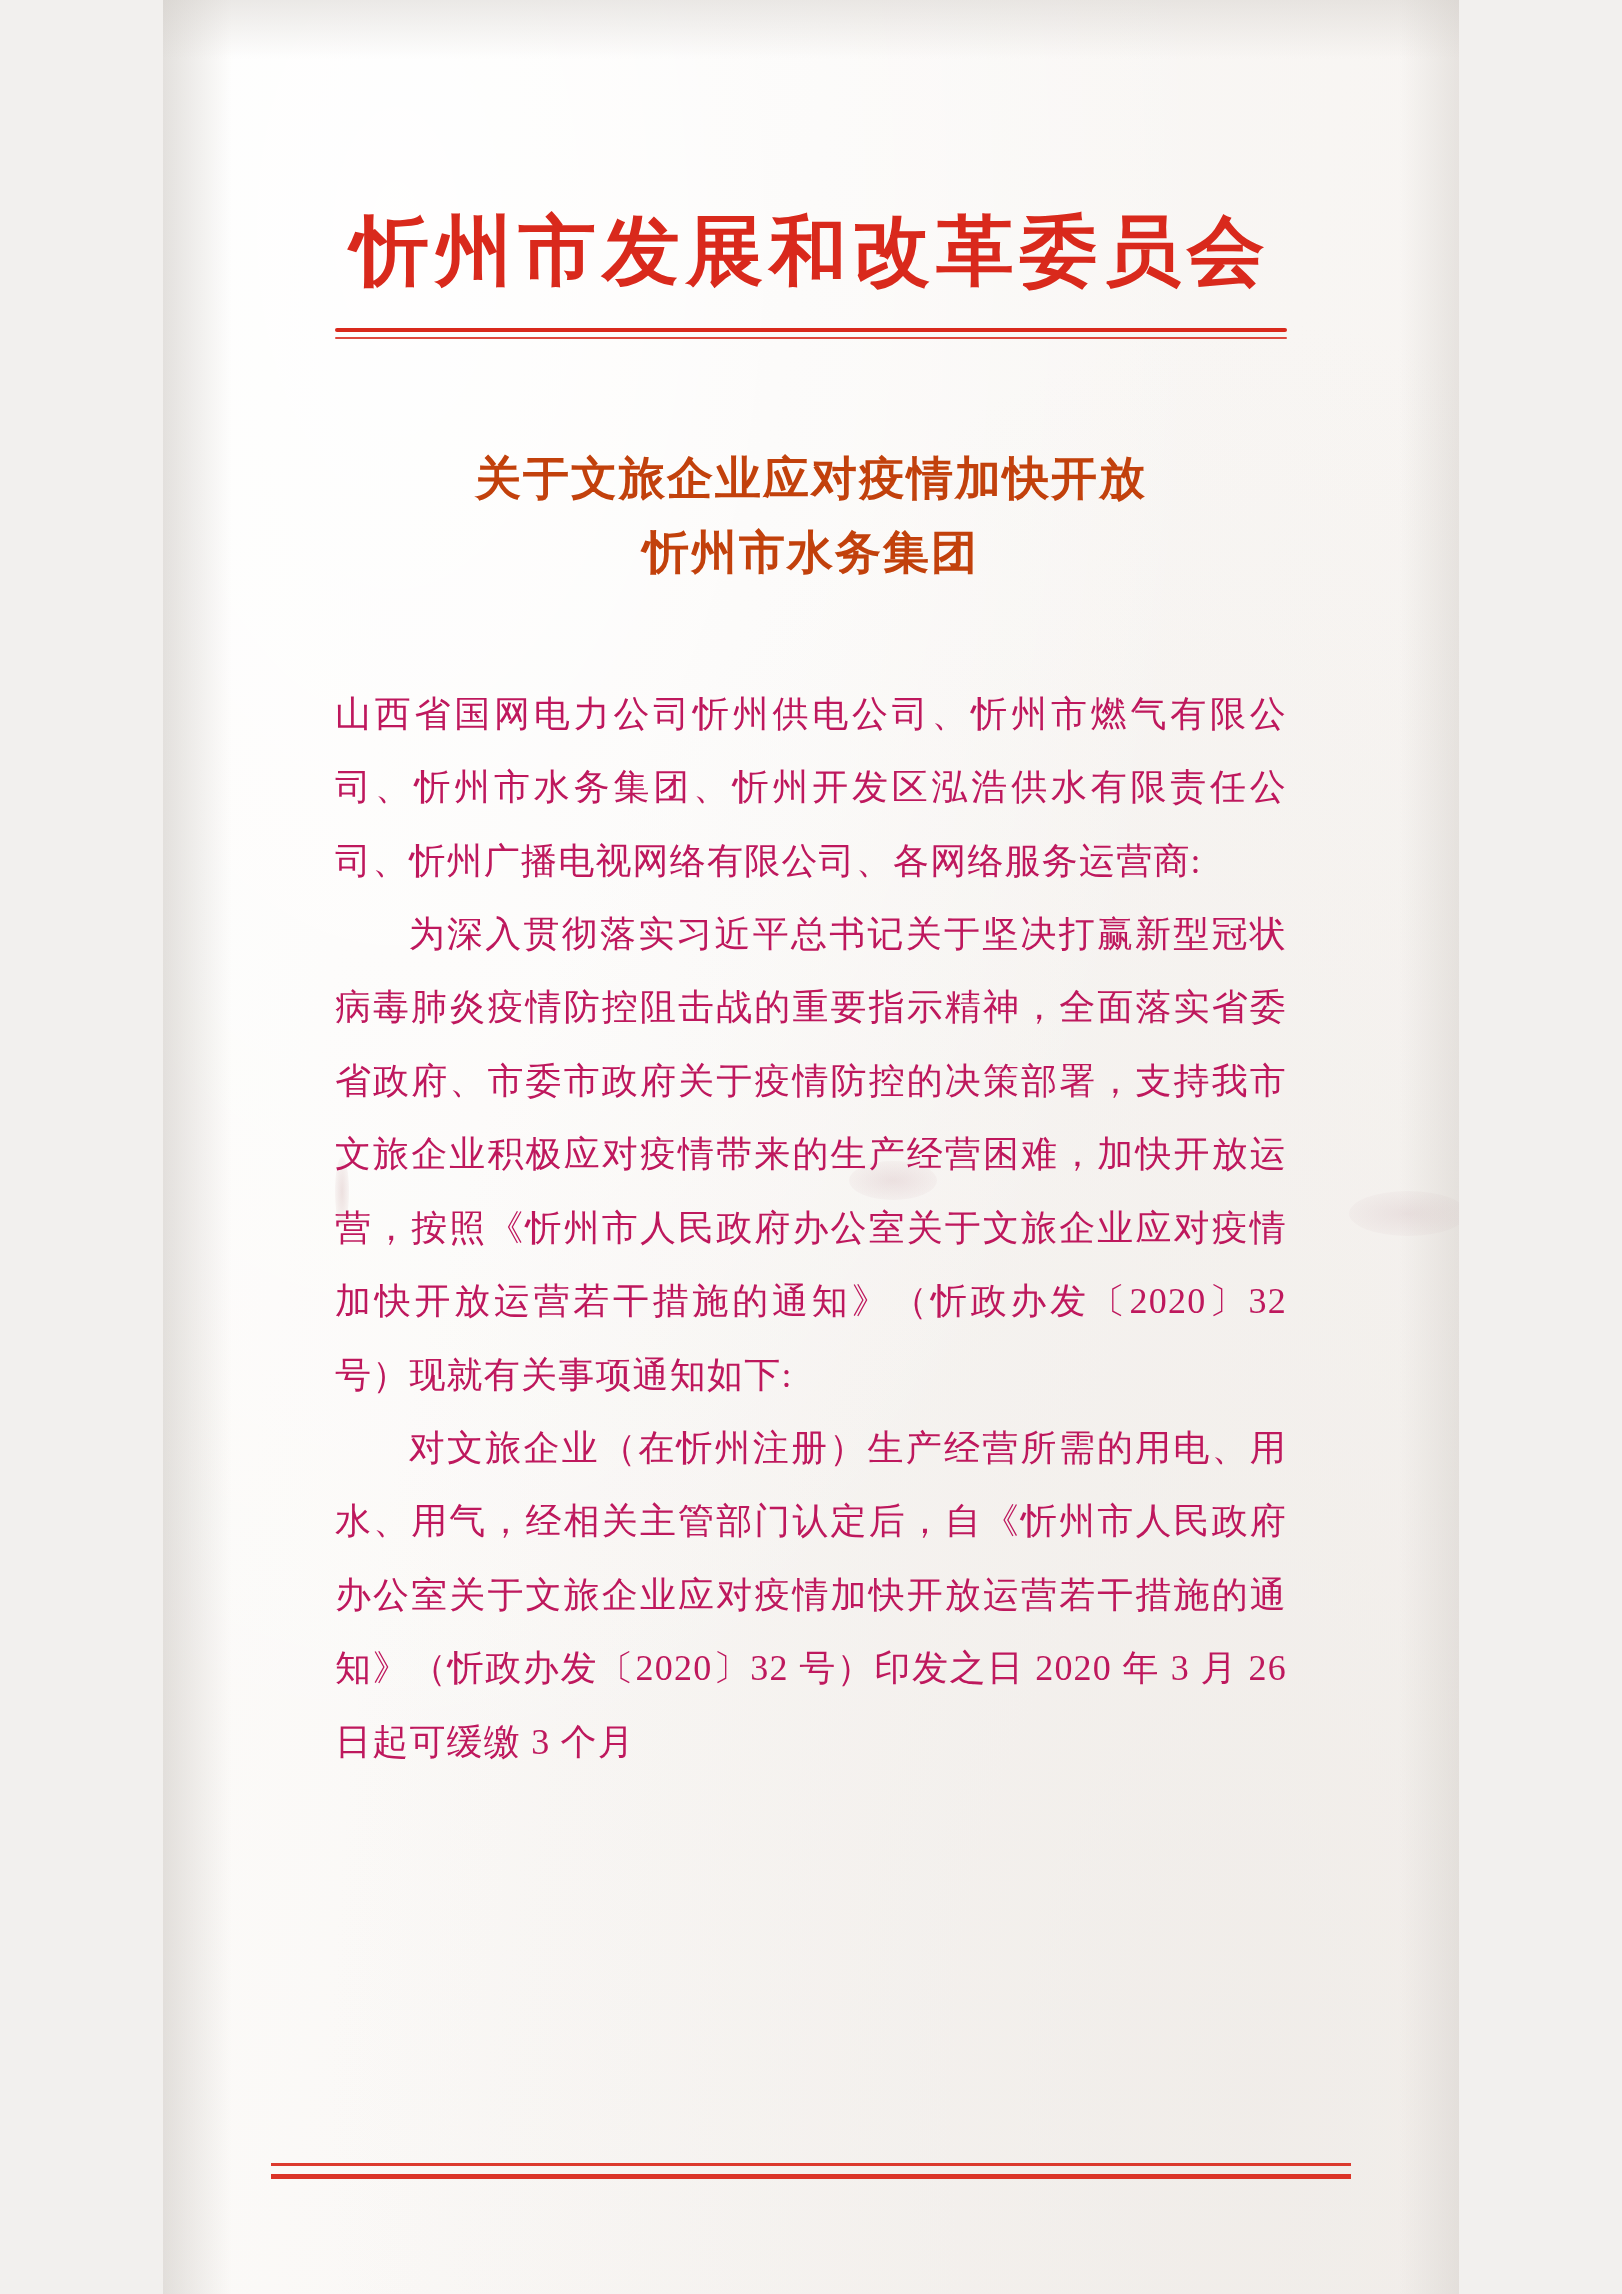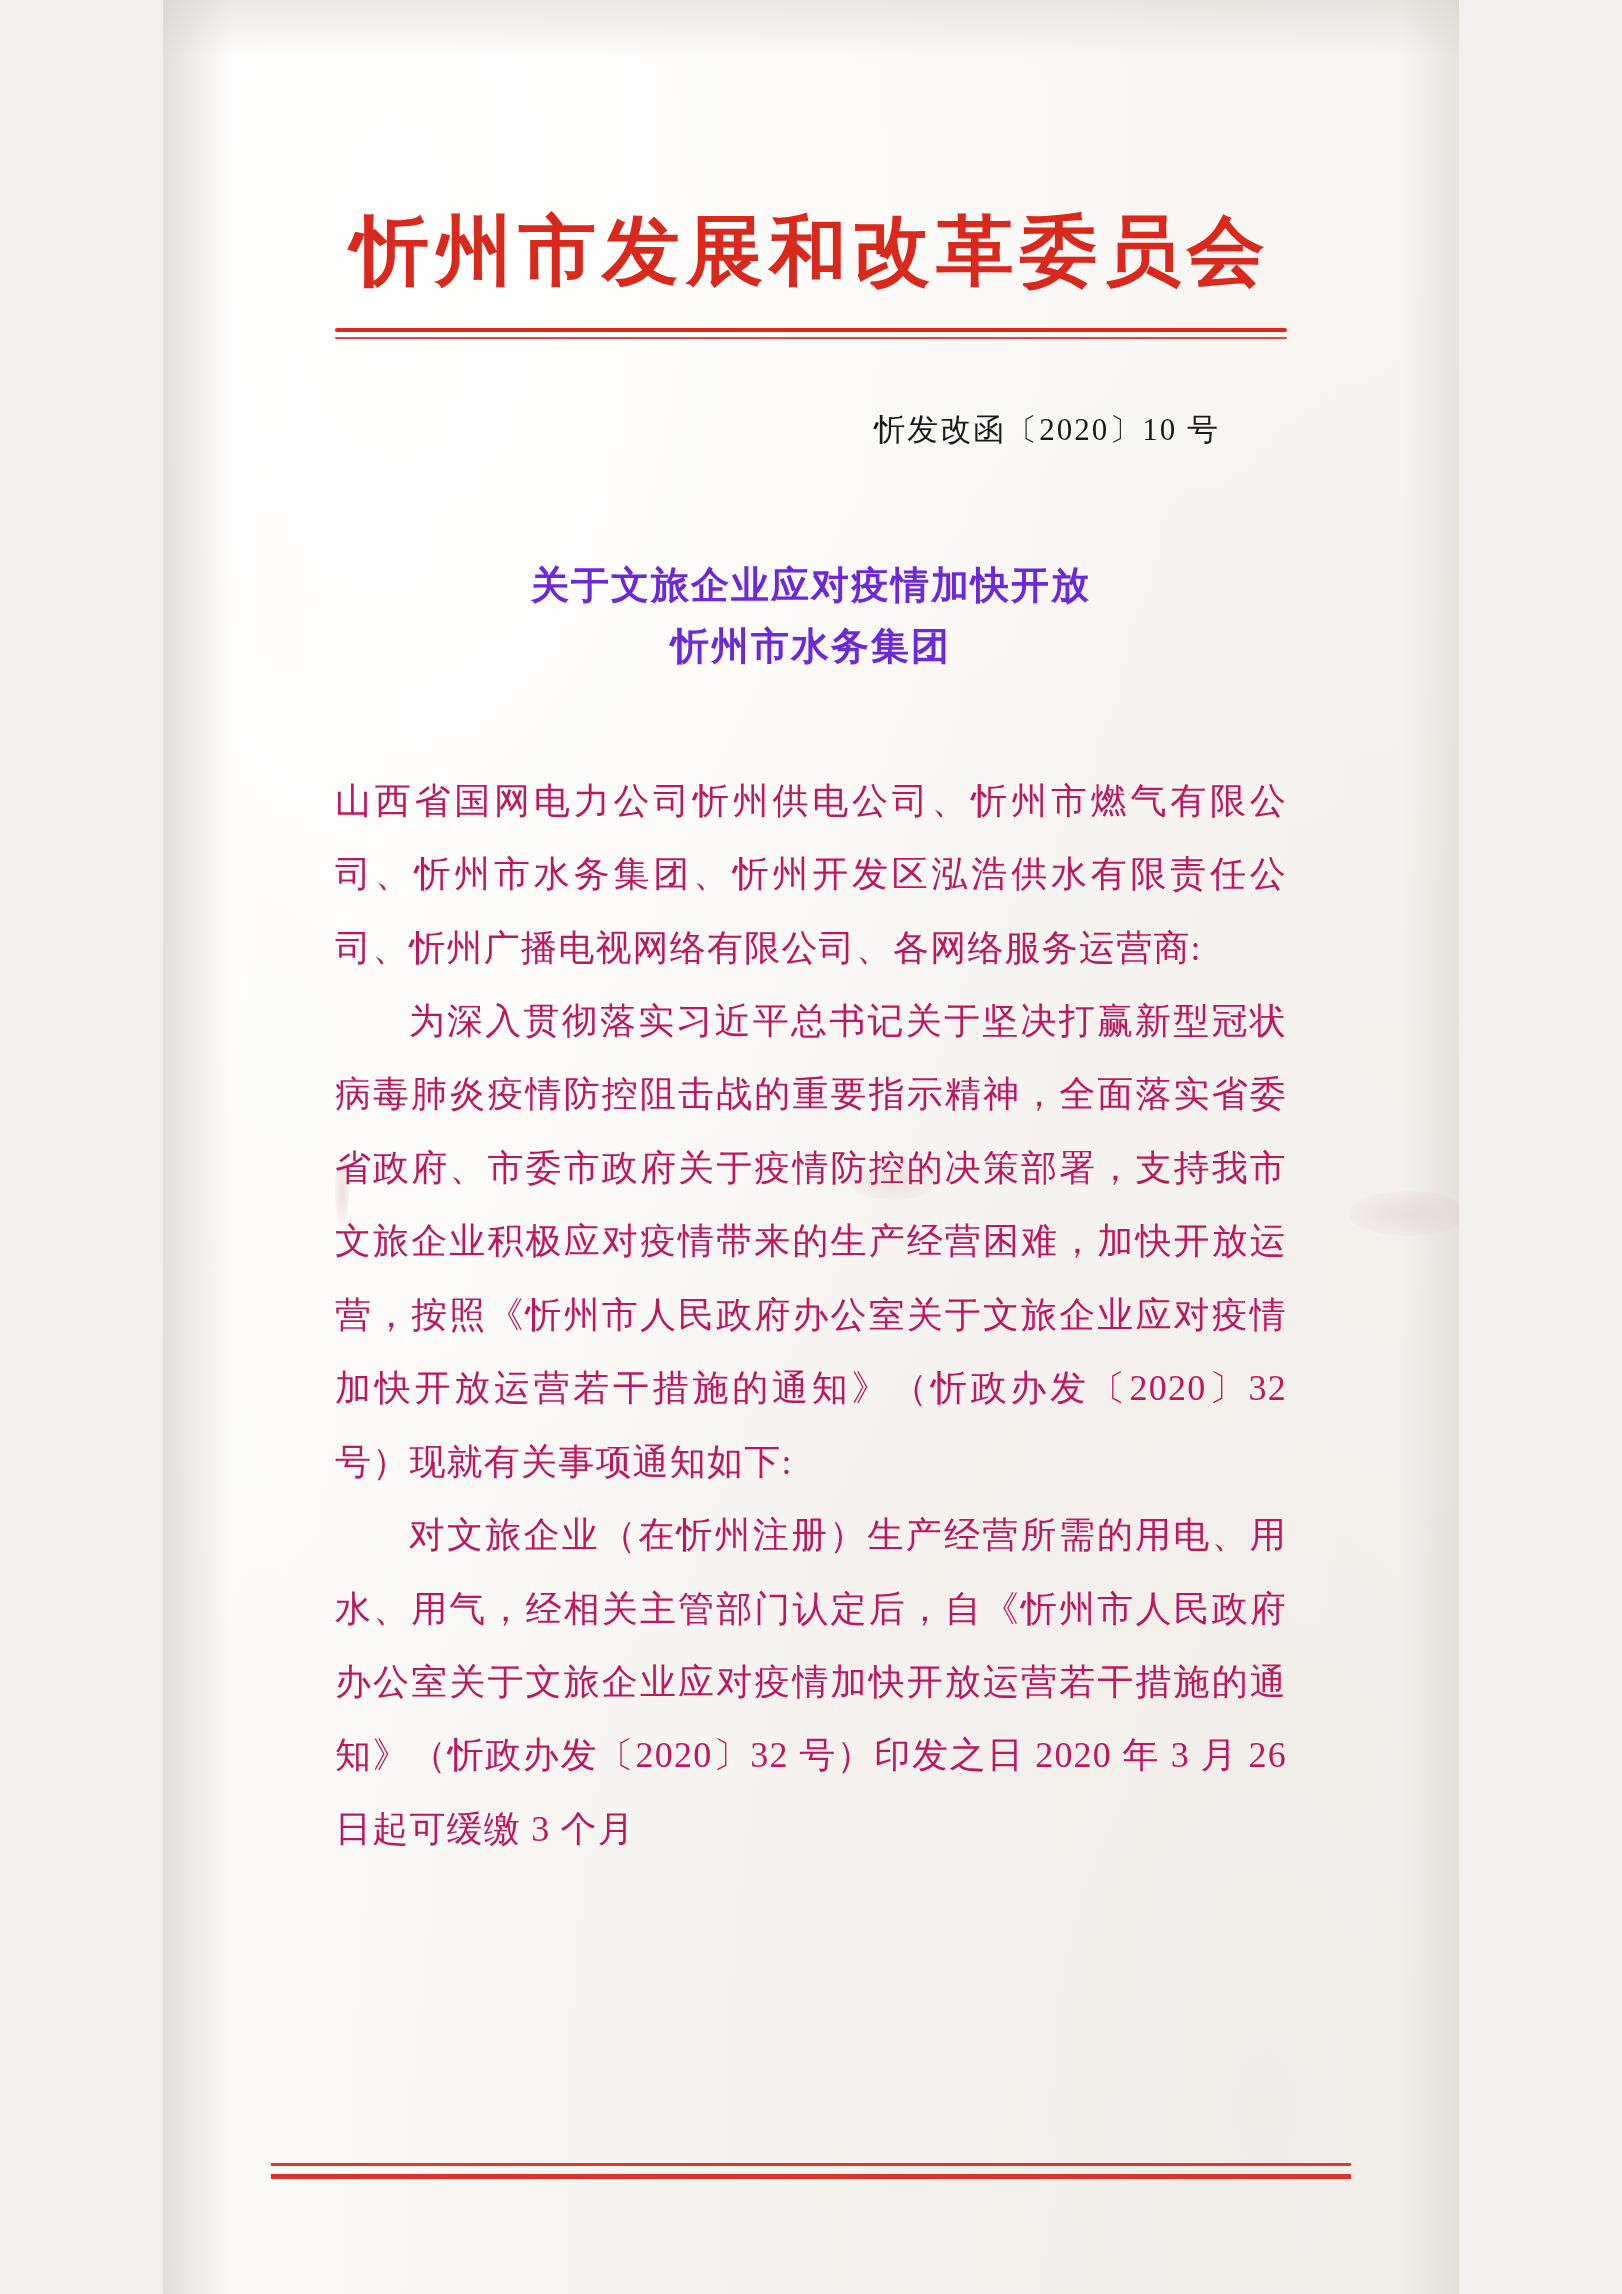--- a/index.html
+++ b/index.html
@@ -96,23 +96,23 @@
     letter-spacing: 2px;
     font-family: "Liberation Serif", serif;
   }
 
   
   .doc-title {
     margin-top: 103px;
     text-align: center;
     font-family: "DejaVu Serif", "Liberation Serif", serif;
     font-weight: bold;
-    font-size: 38px;
+    font-size: 46px;
     line-height: 1.62;
-    color: #6d28d9;
+    color: #c2410c;
     letter-spacing: 2px;
   }
   .doc-title .line {
     display: block;
   }
 
   
   .body-block {
     margin-top: 88px;
     font-size: 36px;
@@ -190,23 +190,20 @@
   <div class="content">
 
     <div class="letterhead">
       <div class="letterhead-title">忻州市发展和改革委员会</div>
       <div class="letterhead-rule-wrap">
         <div class="letterhead-rule"></div>
         <div class="letterhead-rule thin"></div>
       </div>
     </div>
 
-    <div class="docnum-row">
-      <span class="docnum">忻发改函〔2020〕10 号</span>
-    </div>
 
     <div class="doc-title">
       <span class="line">关于文旅企业应对疫情加快开放</span>
       <span class="line">忻州市水务集团</span>
     </div>
 
     <div class="body-block">
       <p class="addressee">山西省国网电力公司忻州供电公司、忻州市燃气有限公司、忻州市水务集团、忻州开发区泓浩供水有限责任公司、忻州广播电视网络有限公司、各网络服务运营商:</p>
       <p class="para">为深入贯彻落实习近平总书记关于坚决打赢新型冠状病毒肺炎疫情防控阻击战的重要指示精神，全面落实省委省政府、市委市政府关于疫情防控的决策部署，支持我市文旅企业积极应对疫情带来的生产经营困难，加快开放运营，按照《忻州市人民政府办公室关于文旅企业应对疫情加快开放运营若干措施的通知》（忻政办发〔2020〕32 号）现就有关事项通知如下:</p>
       <p class="para">对文旅企业（在忻州注册）生产经营所需的用电、用水、用气，经相关主管部门认定后，自《忻州市人民政府办公室关于文旅企业应对疫情加快开放运营若干措施的通知》（忻政办发〔2020〕32 号）印发之日 2020 年 3 月 26 日起可缓缴 3 个月</p>

